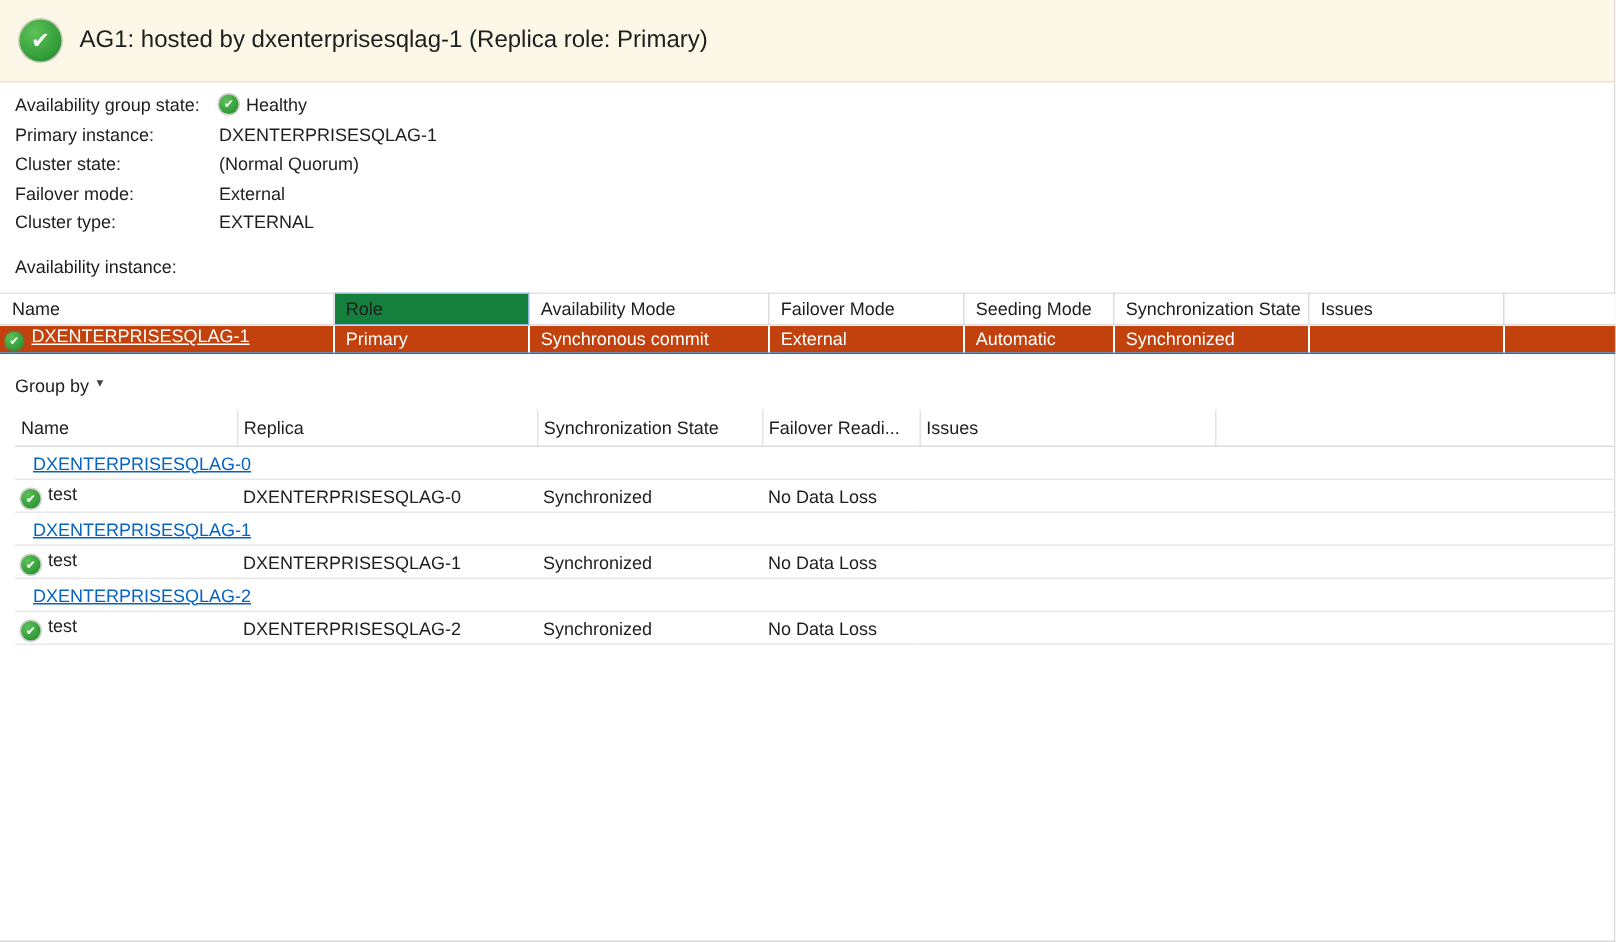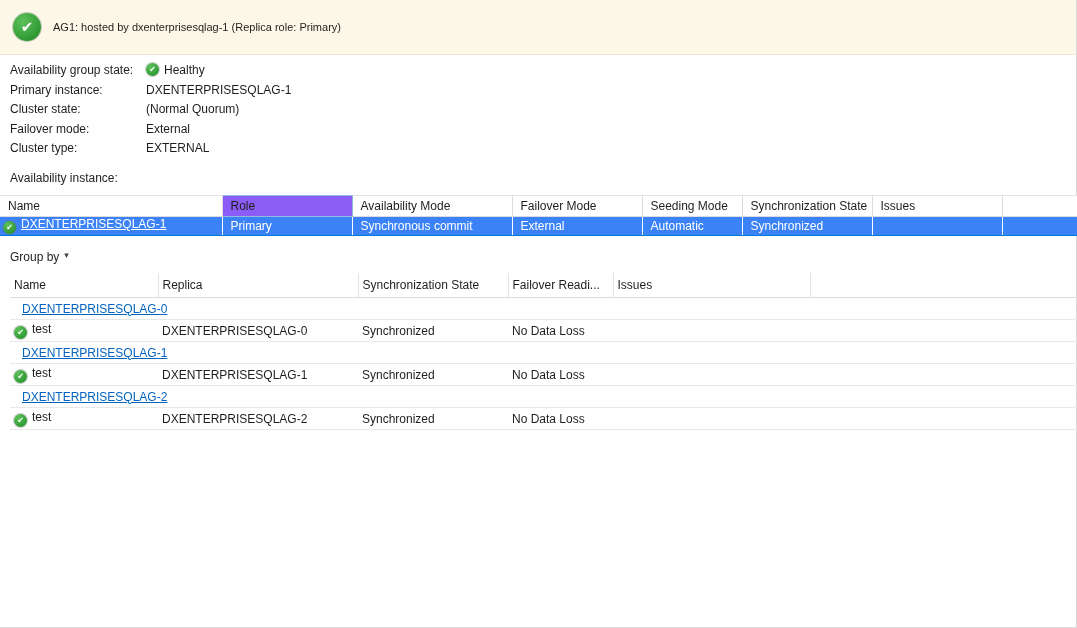--- a/index.html
+++ b/index.html
@@ -19,21 +19,21 @@
   }
 
   
   .header {
     height: 55px;
     background: #fcf7e6;
     border-bottom: 1px solid #eee6cf;
     display: flex; align-items: center;
     padding-left: 13px;
   }
-  .title { margin-left: 12px; font-size: 11px; color: #1e1e1e; }
+  .title { margin-left: 12px; font-size: 16px; color: #1e1e1e; }
 
   
   .check {
     border-radius: 50%;
     background: radial-gradient(circle at 35% 30%, #5ec15a 0%, #2f9a35 70%, #1f7d28 100%);
     color: #fff;
     display: inline-flex; align-items: center; justify-content: center;
     font-weight: bold;
     box-shadow: 0 0 0 1px rgba(110,110,110,.35);
     flex: none;
@@ -59,29 +59,29 @@
     height: 21px; font-weight: 400; text-align: left;
     padding: 0 0 0 8px; font-size: 12px;
     border-top: 1px solid #e3e3e3;
     border-bottom: 1px solid #dcdcdc;
     border-right: 1px solid #dcdcdc;
     background: #fff;
     white-space: nowrap; overflow: hidden;
     cursor: pointer;
   }
   .replica-table th.filler { border-right: none; cursor: default; }
-  .replica-table th.sorted { background: #8b5cf6; border: 1px solid #8fbade; }
+  .replica-table th.sorted { background: #15803d; border: 1px solid #8fbade; }
   .replica-table td {
     height: 19px; padding: 0 0 0 8px; font-size: 12px;
     white-space: nowrap; overflow: hidden;
     border-bottom: 1px solid #ededed;
   }
   .replica-table td.name-cell { padding-left: 3px; }
   .replica-table tr.selected td {
-    background: #3b82f6; color: #fff;
+    background: #c2410c; color: #fff;
     border-bottom-color: #0078d7;
     border-right: 1px dotted rgba(255,255,255,.55);
   }
   .replica-table tr.selected td:last-child { border-right: none; }
   .replica-table tr.selected a.link { color: #fff; }
 
   
   .groupby-wrap { margin: 14px 0 0 10px; }
   .groupby { display: inline-flex; align-items: flex-start; gap: 5px; cursor: pointer; }
   .groupby .arrow { font-size: 9px; color: #444; }

